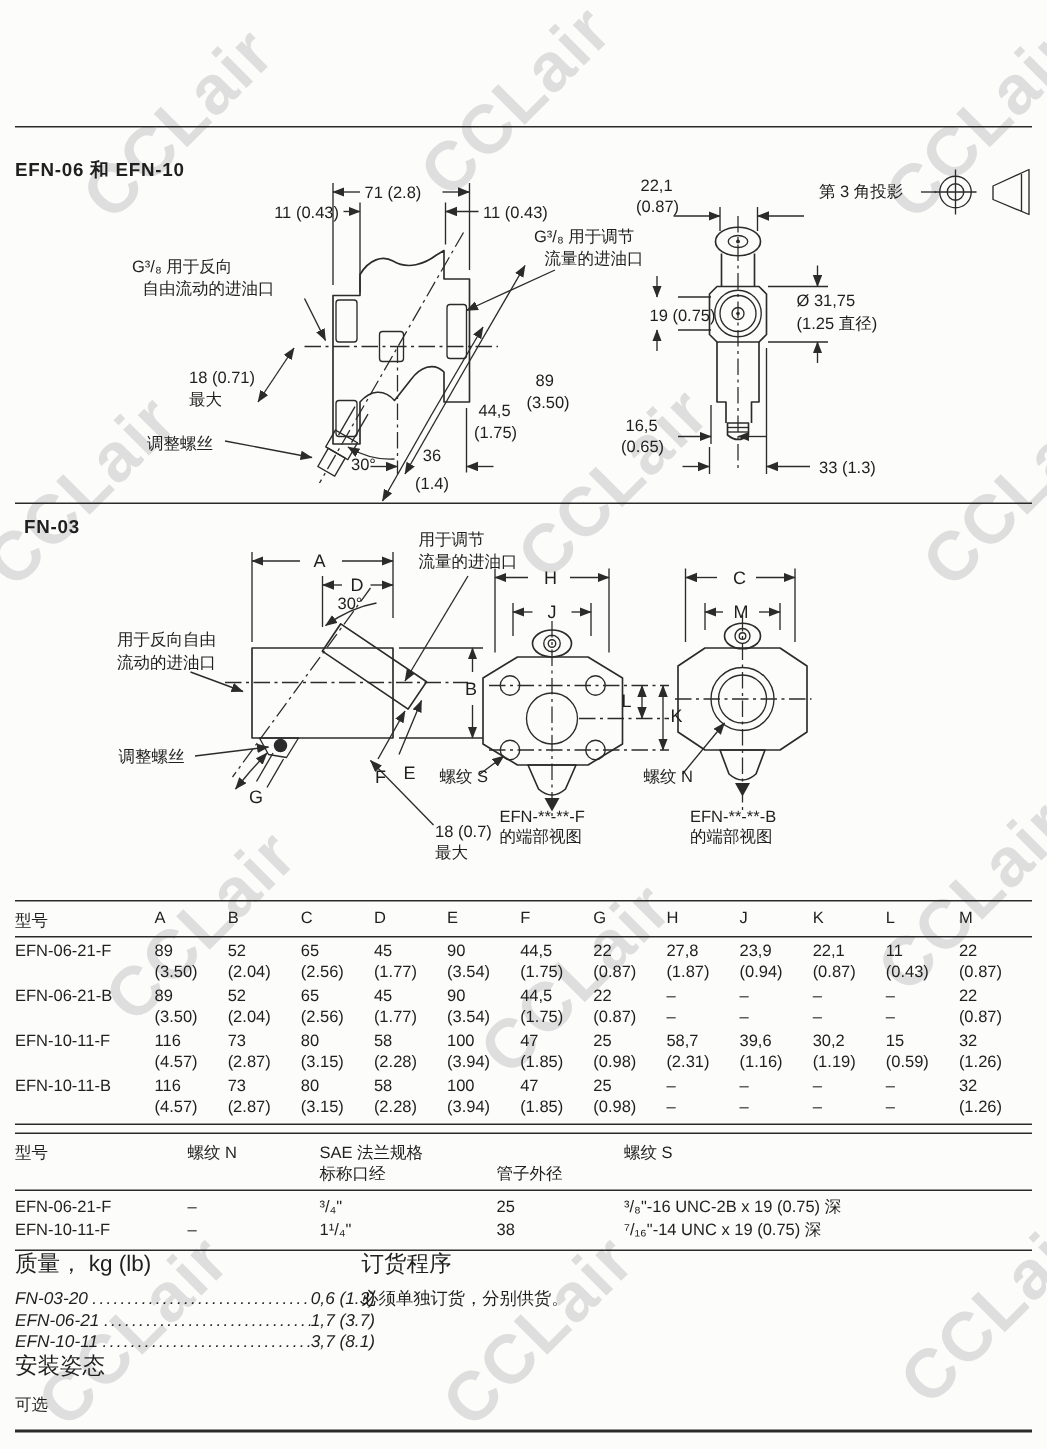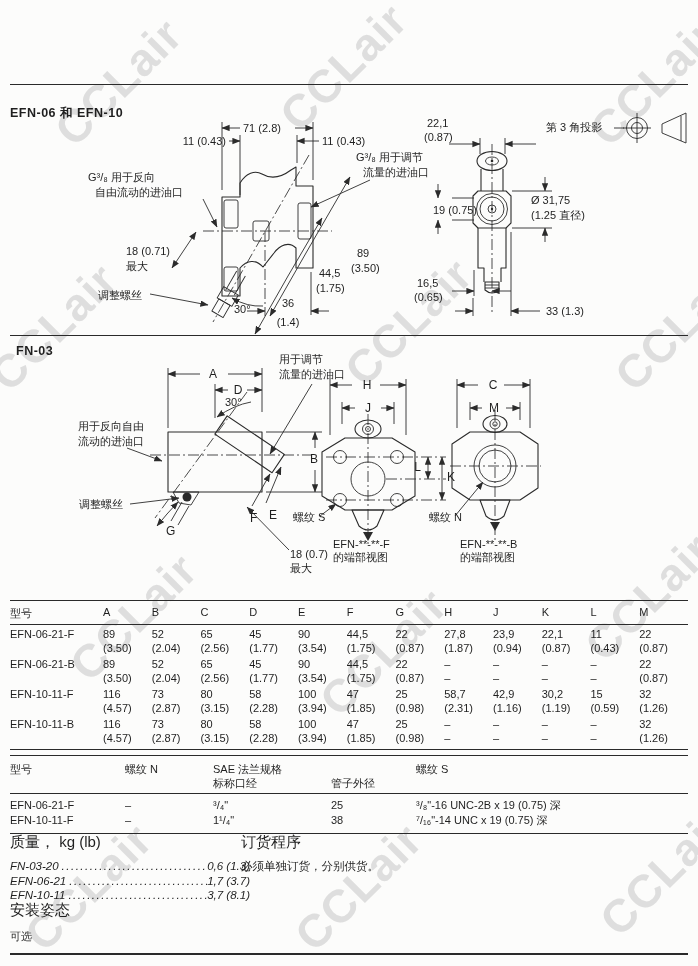--- a/index.html
+++ b/index.html
@@ -468,21 +468,21 @@
         </div>
       <div>
           <div>25</div>
           <div>(0.98)</div>
         </div>
       <div>
           <div>58,7</div>
           <div>(2.31)</div>
         </div>
       <div>
-          <div>42,9</div>
+          <div>39,6</div>
           <div>(1.16)</div>
         </div>
       <div>
           <div>30,2</div>
           <div>(1.19)</div>
         </div>
       <div>
           <div>15</div>
           <div>(0.59)</div>
         </div>

